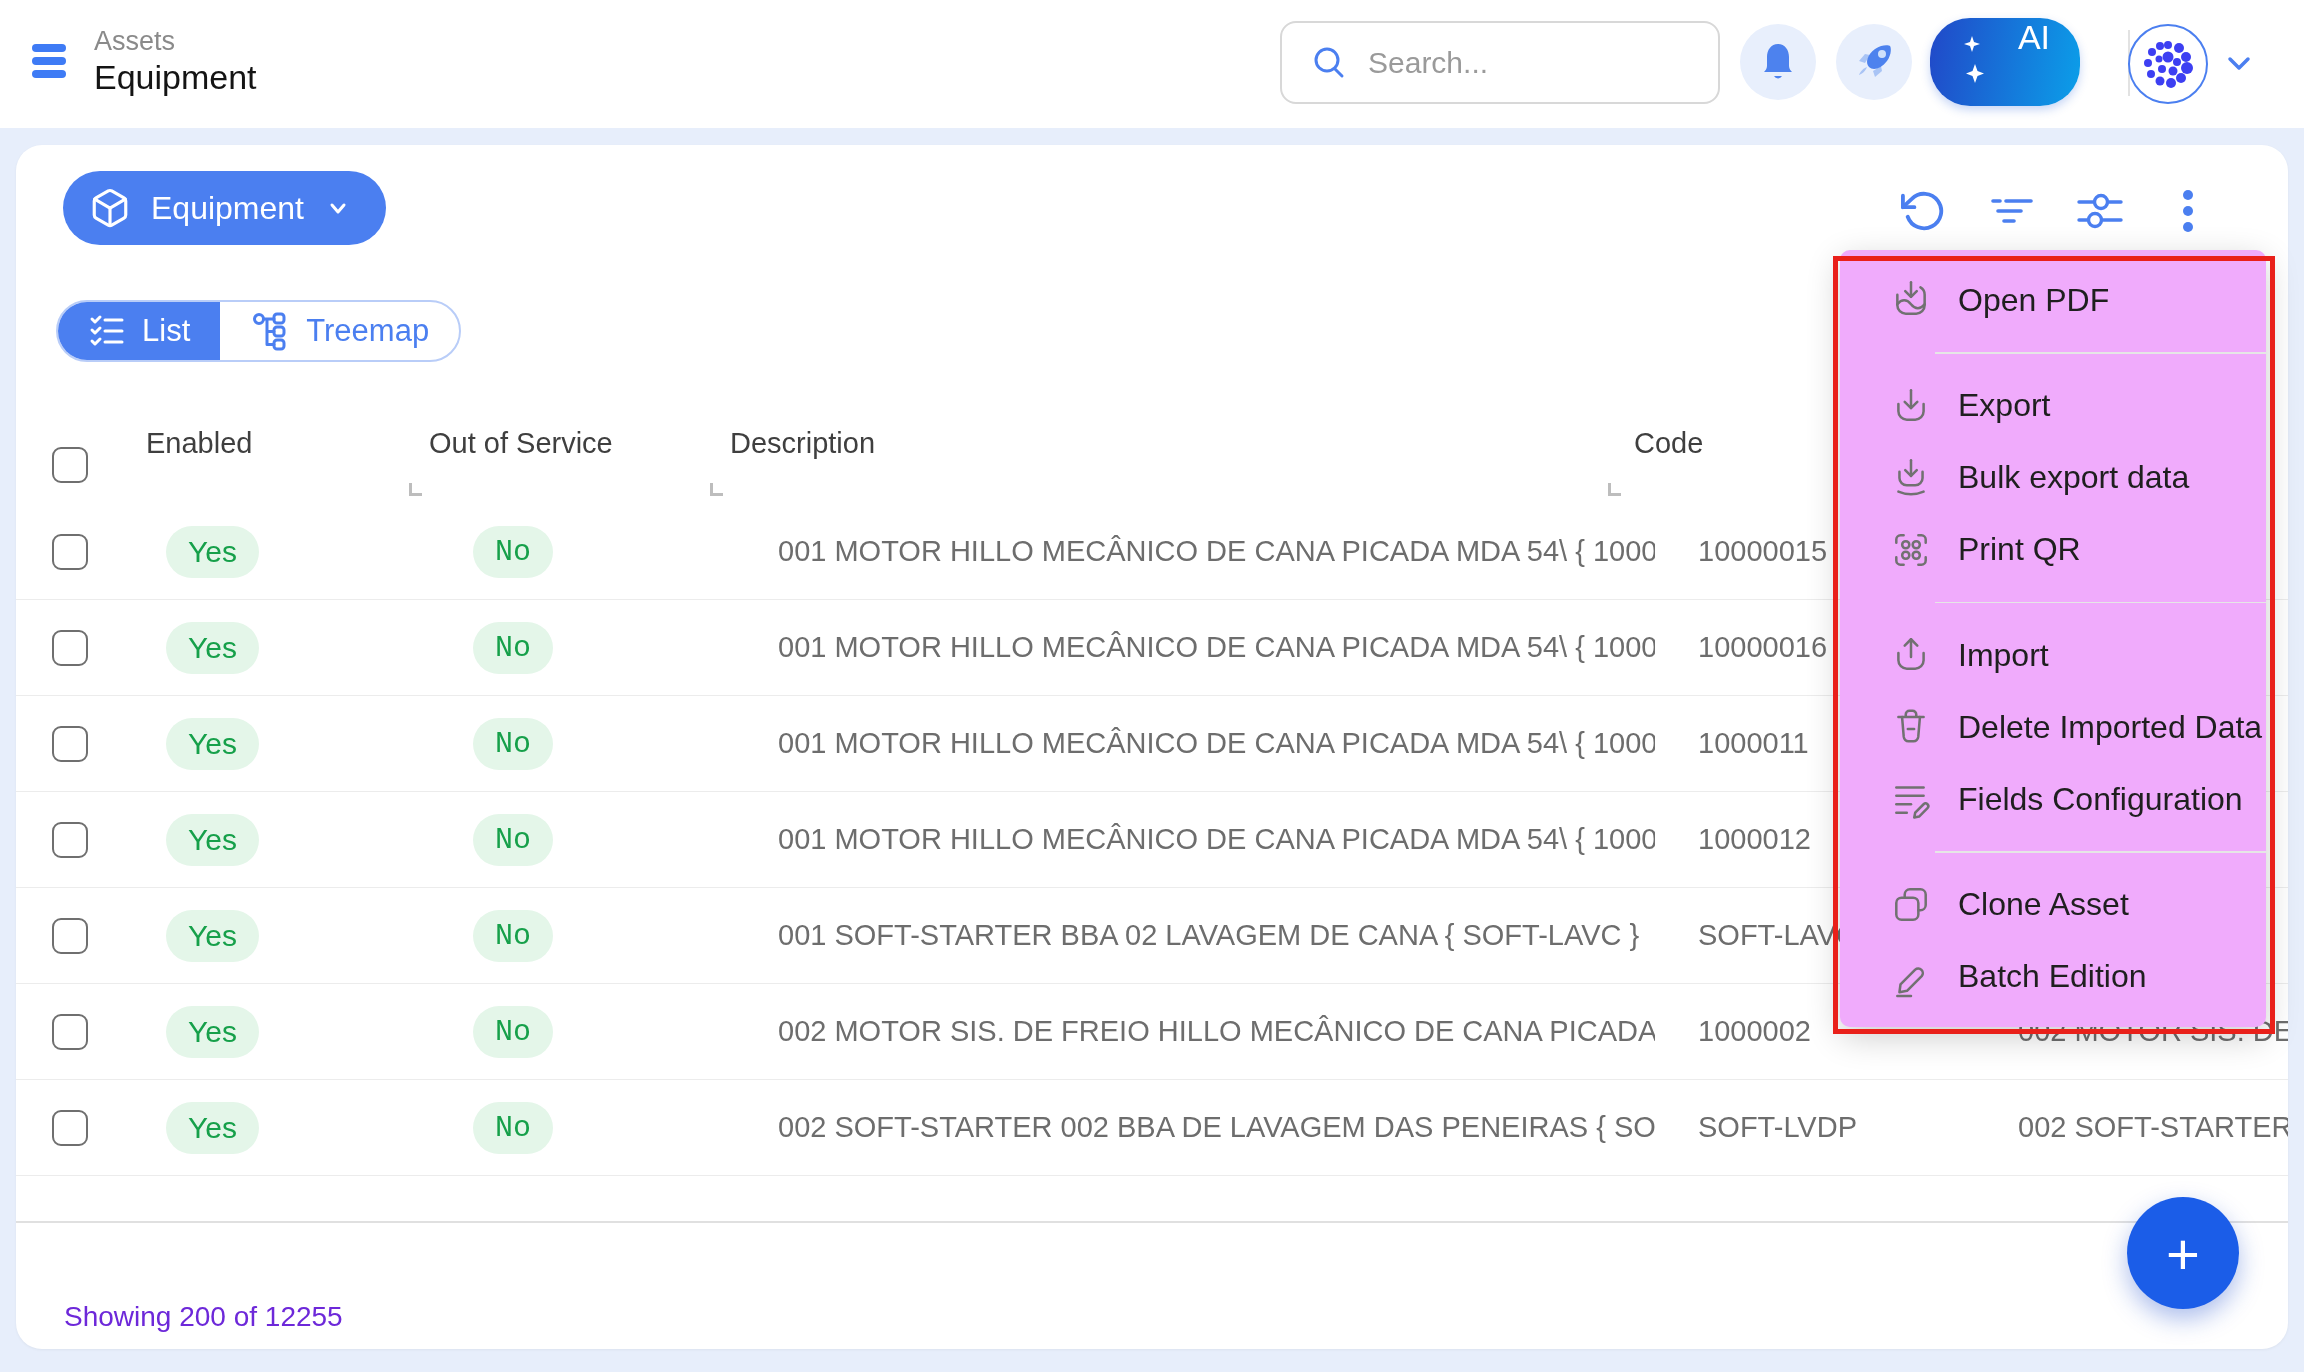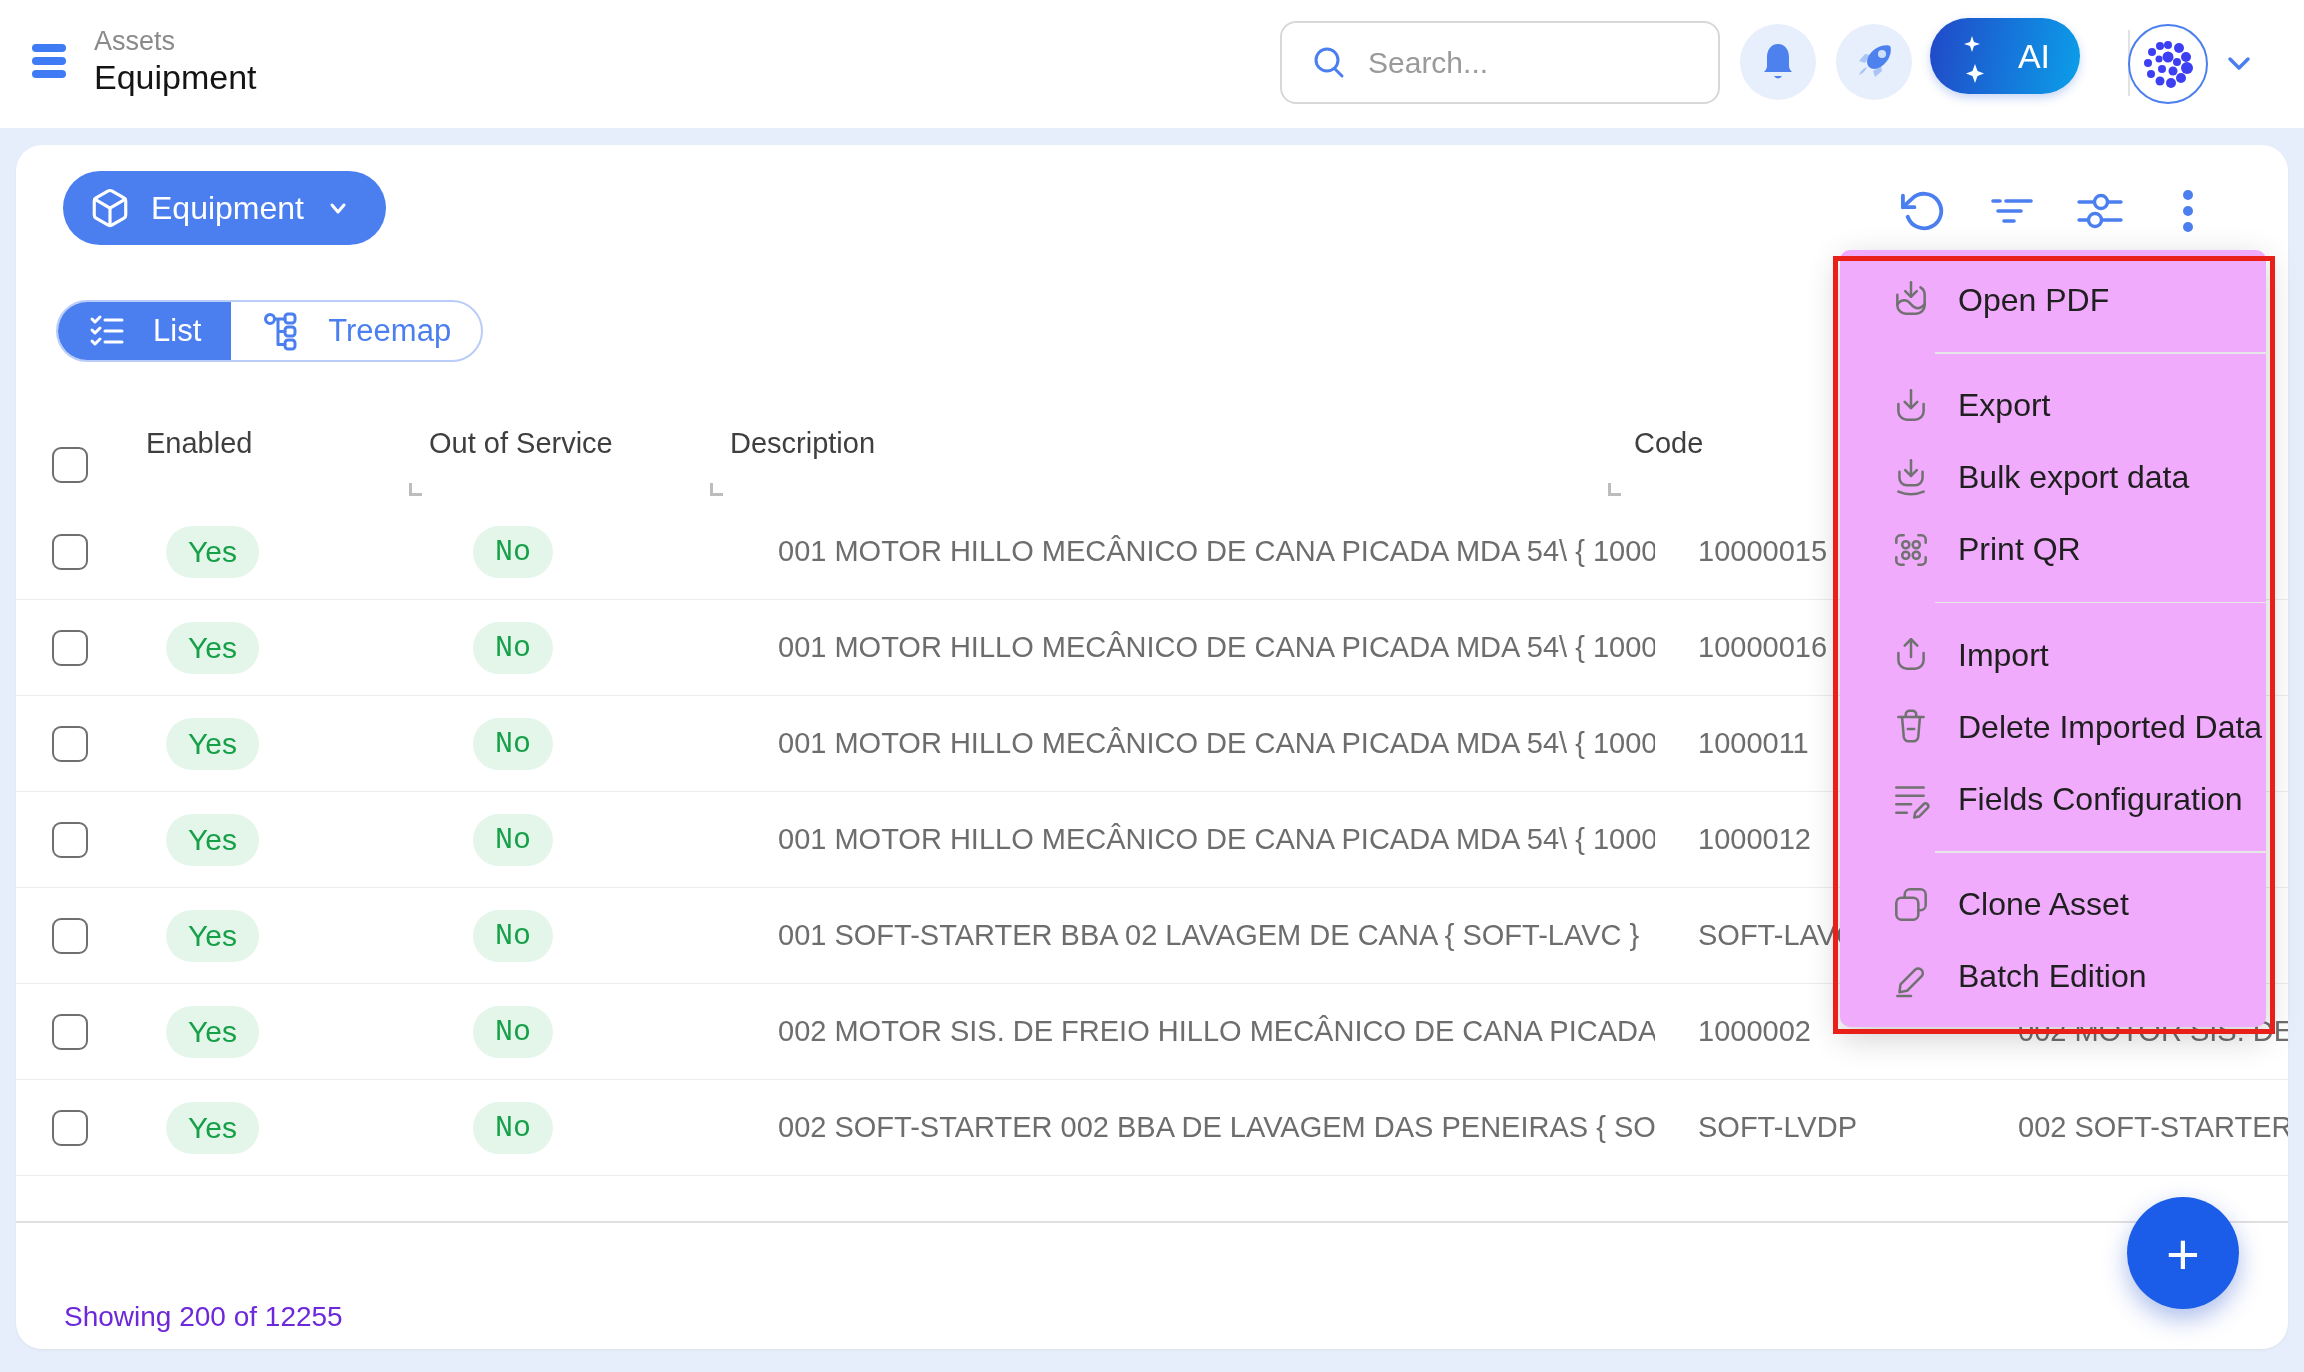--- a/index.html
+++ b/index.html
@@ -13,37 +13,37 @@
   .crumb { position:absolute; left:94px; top:26px; font-size:27px; color:#8a8a8a; }
   .page-title { position:absolute; left:94px; top:58px; font-size:34px; color:#141414; font-weight:500; }
 
   .searchbox { position:absolute; left:1280px; top:21px; width:440px; height:83px; border:2px solid #d8d8d8; border-radius:16px; background:#fff; display:flex; align-items:center; padding-left:28px; gap:18px; }
   .searchbox input { border:none; outline:none; font-size:30px; color:#555; width:300px; font-family:inherit; background:transparent; }
   .searchbox input::placeholder { color:#9a9a9a; }
 
   .chip { position:absolute; width:76px; height:76px; border-radius:50%; background:#e8effc; display:flex; align-items:center; justify-content:center; cursor:pointer; }
   .chip.bell { left:1740px; top:24px; }
   .chip.rocket { left:1836px; top:24px; }
-  .ai-btn { position:absolute; left:1930px; top:18px; width:150px; height:76px; border-radius:40px; background:linear-gradient(100deg,#2148c8 0%,#0b9fe9 100%); display:flex; align-items:center; justify-content:flex-end; padding-right:30px; cursor:pointer; box-shadow:0 4px 10px rgba(30,90,220,.25); }
+  .ai-btn { position:absolute; left:1930px; top:18px; width:150px; height:88px; border-radius:40px; background:linear-gradient(100deg,#2148c8 0%,#0b9fe9 100%); display:flex; justify-content:flex-end; padding-right:30px; cursor:pointer; box-shadow:0 4px 10px rgba(30,90,220,.25); }
   .ai-btn .sparks { position:absolute; left:30px; top:16px; }
   .ai-btn .label { color:#fff; font-size:34px; font-weight:500; }
   .vdivider { position:absolute; left:2128px; top:30px; width:2px; height:66px; background:#e2e2e2; }
   .avatar { position:absolute; left:2128px; top:24px; width:80px; height:80px; border-radius:50%; border:2.5px solid #4b7ff0; background:#fff; display:flex; align-items:center; justify-content:center; cursor:pointer; }
   .avatar-chevron { position:absolute; left:2222px; top:50px; cursor:pointer; }
 
   
   .card { position:absolute; left:16px; top:145px; width:2272px; height:1204px; background:#fff; border-radius:26px; box-shadow:0 1px 3px rgba(0,0,0,.05); overflow:hidden; }
 
   .entity-btn { position:absolute; left:47px; top:26px; height:74px; border-radius:37px; background:#4b7ff0; color:#fff; display:flex; align-items:center; gap:20px; padding:0 34px 0 26px; font-size:32px; cursor:pointer; }
 
   .card-actions { position:absolute; right:76px; top:42px; display:flex; gap:40px; align-items:center; }
   .card-actions .icobtn { width:48px; height:48px; display:flex; align-items:center; justify-content:center; cursor:pointer; }
 
   .view-toggle { position:absolute; left:40px; top:155px; height:62px; border:2px solid #b9cdf8; border-radius:31px; display:flex; overflow:hidden; background:#fff; }
-  .seg { display:flex; align-items:center; gap:27px; padding:0 30px; font-size:31px; cursor:pointer; }
+  .seg { display:flex; align-items:center; gap:16px; padding:0 30px; font-size:31px; cursor:pointer; }
   .seg.active { background:#4b7ff0; color:#fff; }
   .seg.inactive { color:#4b7ff0; }
 
   
   .grid-row { display:grid; grid-template-columns:78px 272px 300px 905px 300px 1fr; align-items:center; padding-left:36px; }
   .thead { position:absolute; left:0; top:270px; width:100%; height:89px; }
   .thead .hlabel { font-size:29px; color:#3f3f3f; font-weight:500; align-self:start; margin-top:12px; }
   .grip { position:absolute; width:13px; height:13px; border-left:3px solid #bdbdbd; border-bottom:3px solid #bdbdbd; bottom:8px; }
 
   .rows { position:absolute; left:0; top:359px; width:100%; }

